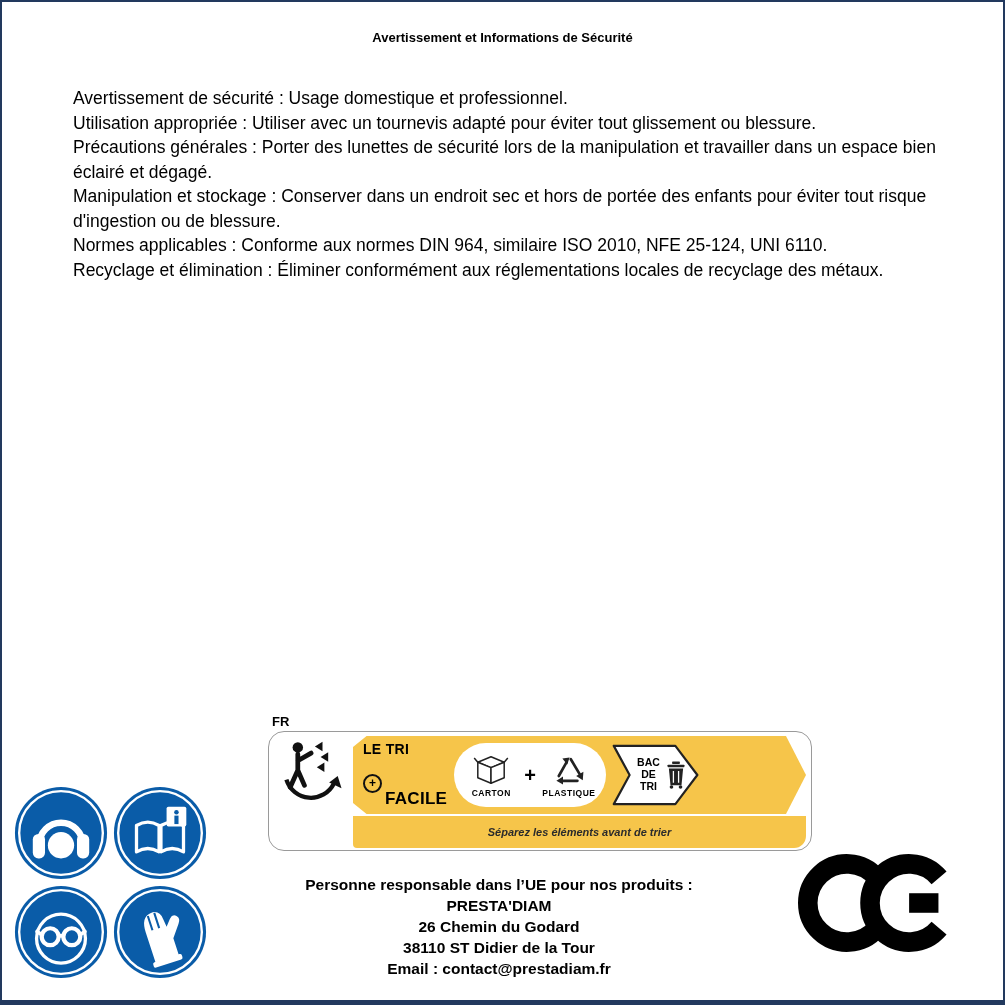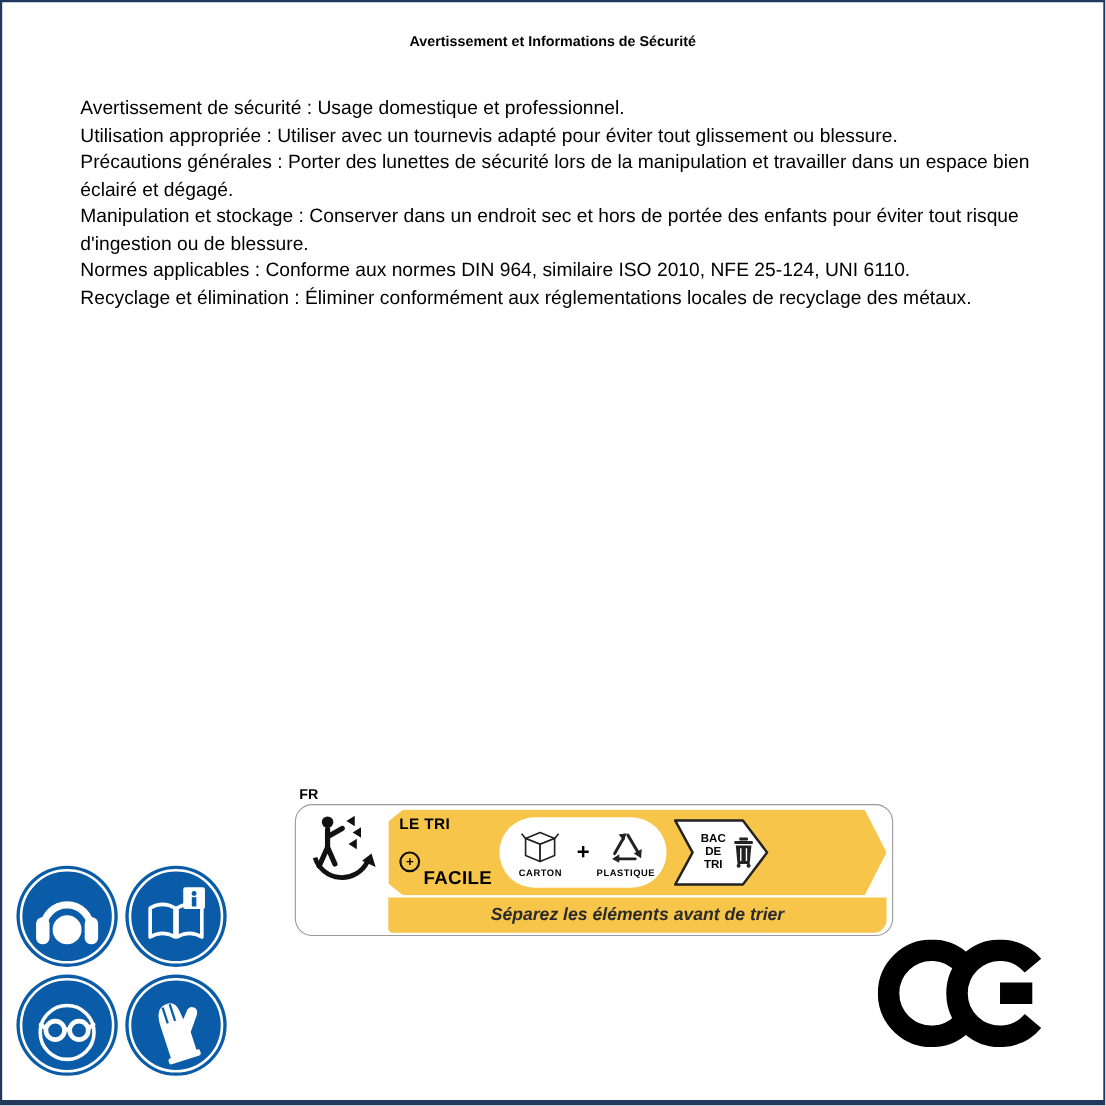--- a/index.html
+++ b/index.html
@@ -57,21 +57,21 @@
   .bac-inner{
     position:absolute;inset:0;display:flex;align-items:center;justify-content:center;
     gap:5px;padding-left:12px;box-sizing:border-box;
   }
   .bac-text{font-size:10.5px;font-weight:800;line-height:1.12;text-align:center;}
   .bac-text span{display:block;}
   .bin-svg{width:22px;height:30px;display:block;}
   .tri-tagline{
     position:absolute;left:84px;right:5px;top:84px;height:32px;background:#f6c54a;
     display:flex;align-items:center;justify-content:center;
-    font-size:16px;font-weight:bold;font-style:italic;color:#2b2b2b;
+    font-size:11px;font-weight:bold;font-style:italic;color:#2b2b2b;
     border-radius:0 0 12px 4px;
   }
   
   .responsible{
     position:absolute;top:872px;left:272px;width:450px;text-align:center;
     font-size:15.5px;font-weight:bold;line-height:21px;
   }
   .responsible p{margin:0;}
   
   .ce{position:absolute;left:796px;top:852px;width:160px;height:98px;}
@@ -206,20 +206,27 @@
               <circle cx="24" cy="40.5" r="2.8" fill="#222"></circle>
             </svg>
           </div>
         </div>
       </div>
 
       <div class="tri-tagline">Séparez les éléments avant de trier</div>
     </div>
   </div>
 
+  <div class="responsible">
+    <p>Personne responsable dans l’UE pour nos produits :</p>
+    <p>PRESTA'DIAM</p>
+    <p>26 Chemin du Godard</p>
+    <p>38110 ST Didier de la Tour</p>
+    <p>Email : contact@prestadiam.fr</p>
+  </div>
 
   <svg class="ce" viewBox="0 0 180 110" aria-label="CE">
     <path d="M88.7 26.7 A44 44 0 1 0 88.7 83.3" fill="none" stroke="#000" stroke-width="22"></path>
     <path d="M158.7 26.7 A44 44 0 1 0 158.7 83.3" fill="none" stroke="#000" stroke-width="22"></path>
     <path d="M125 55 L158 55" fill="none" stroke="#000" stroke-width="22"></path>
   </svg>
 
 </div>
 
 </body></html>

